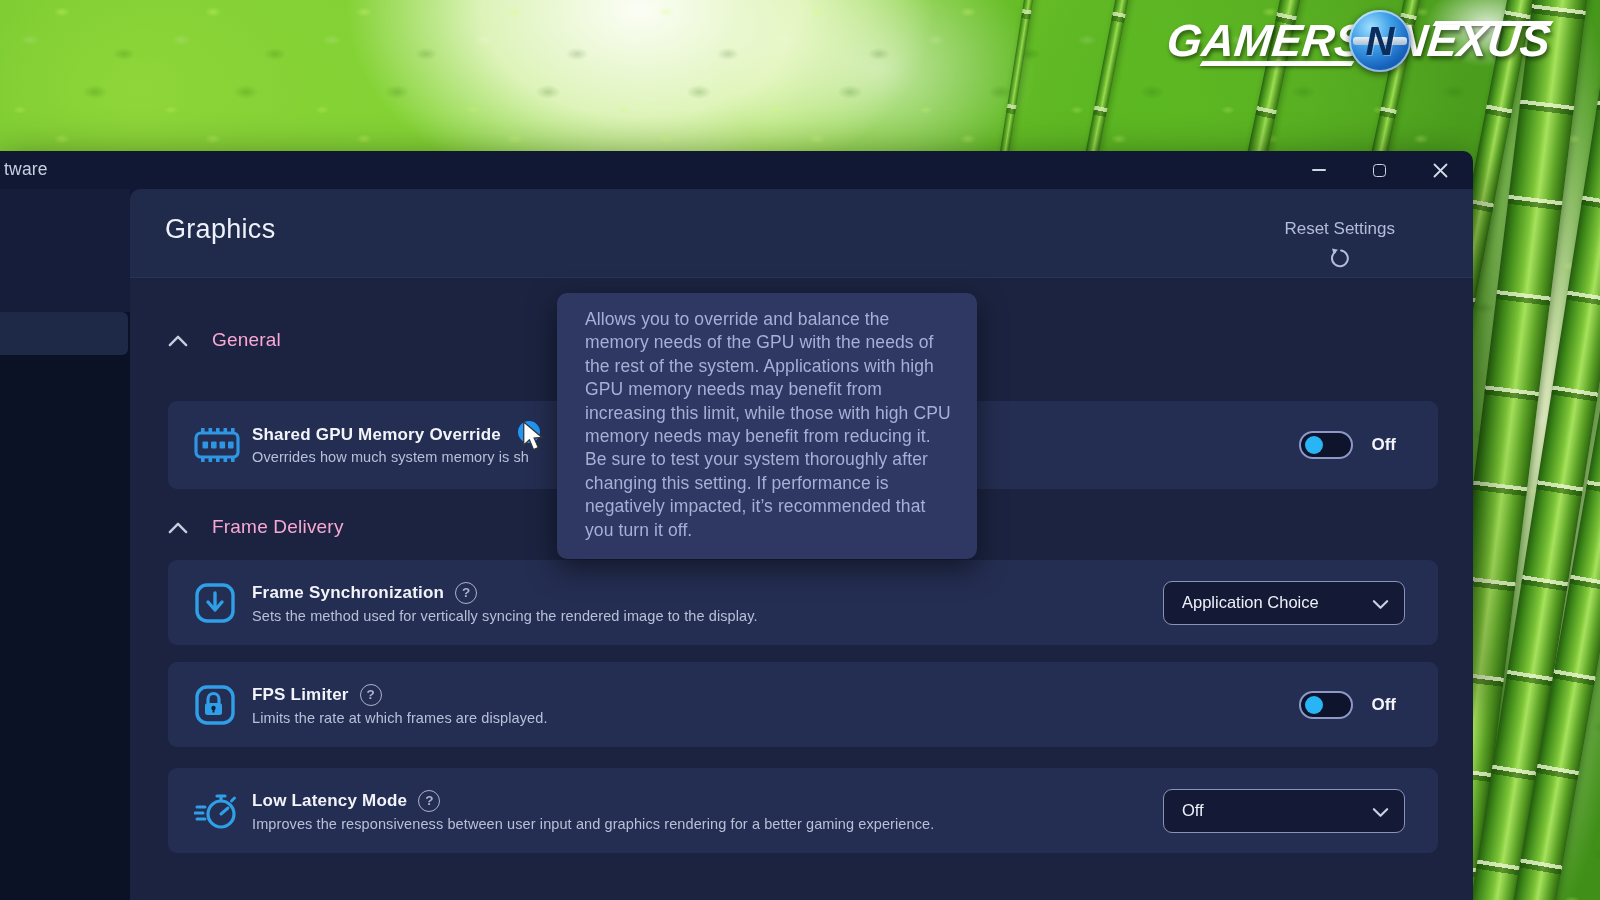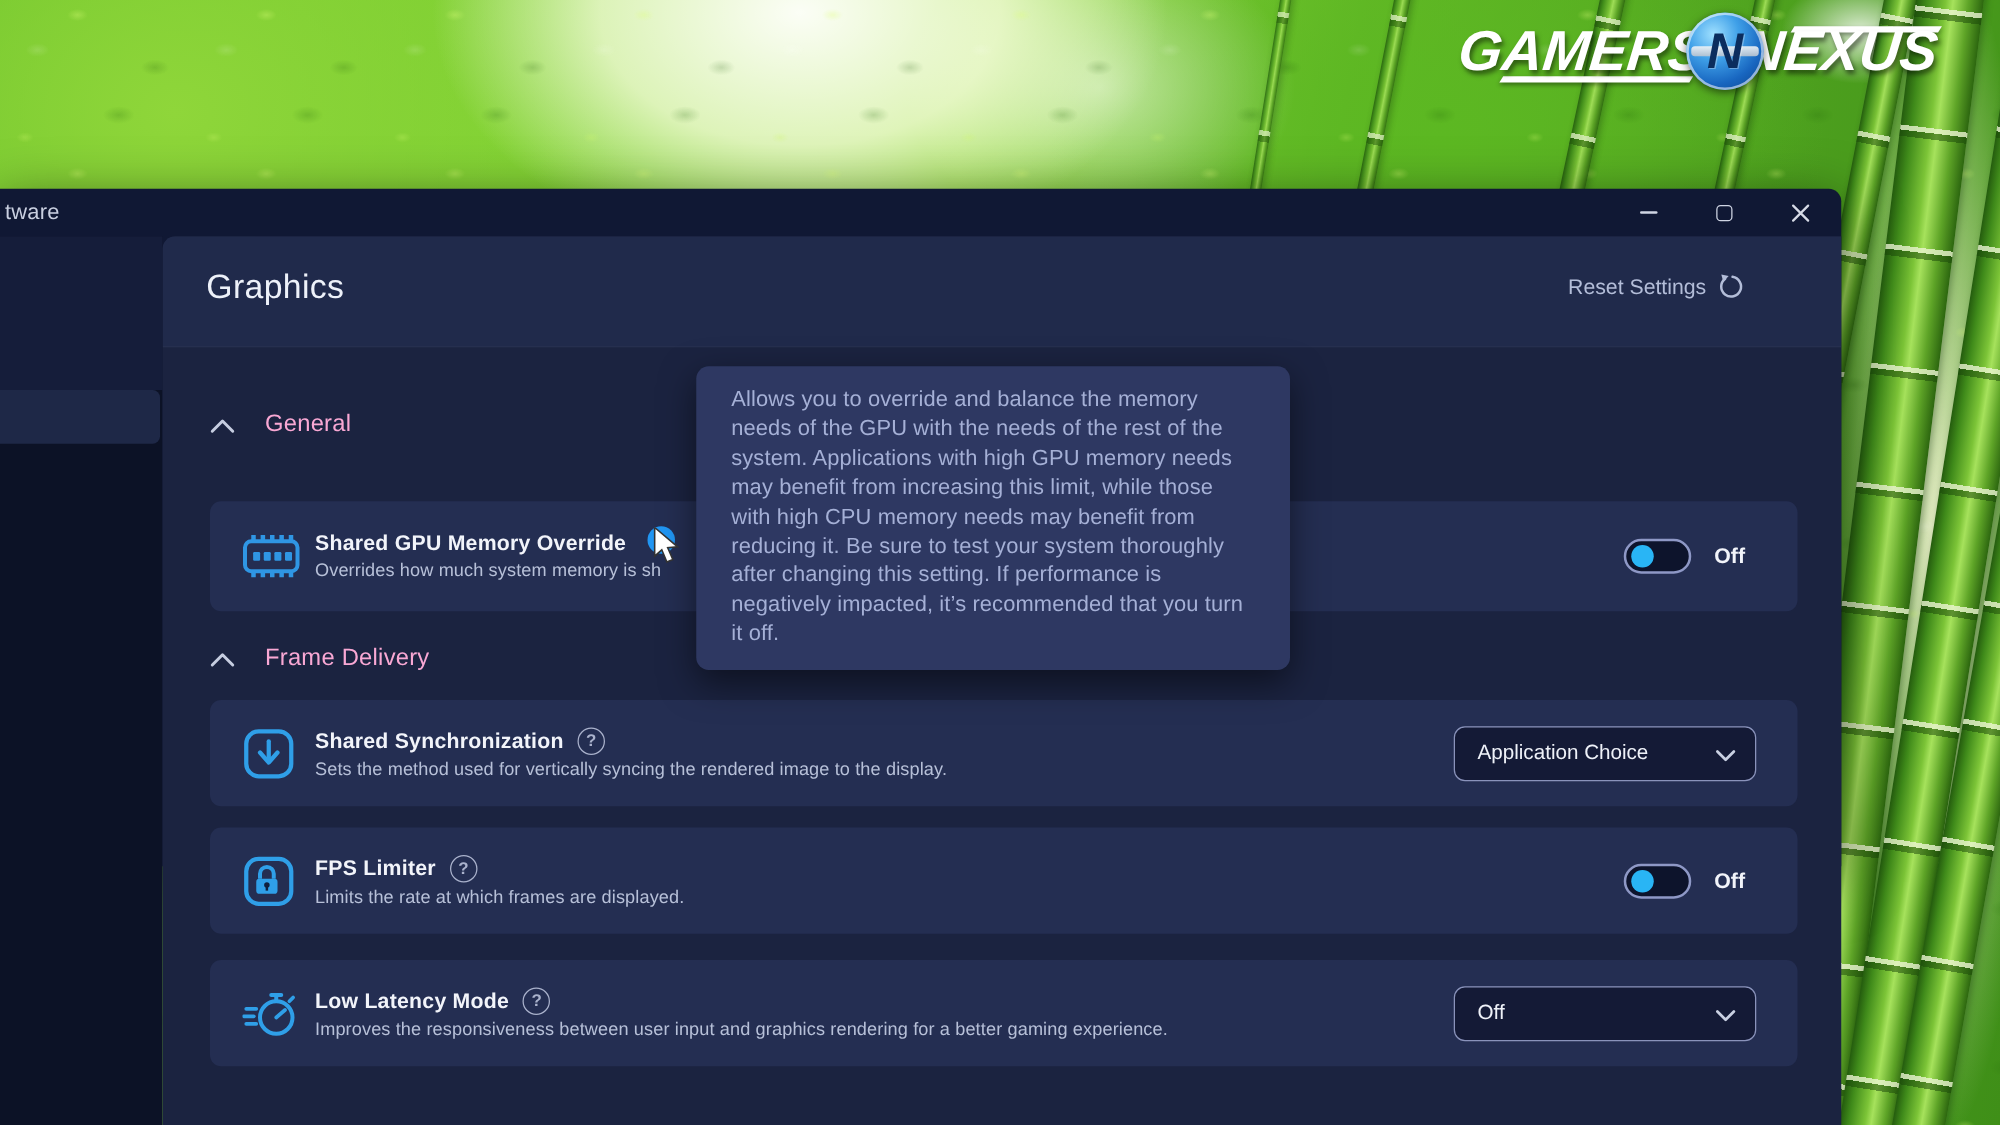--- a/index.html
+++ b/index.html
@@ -82,21 +82,21 @@
     background:#1e2847; border-radius:0 6px 6px 0; }
 
   .panel { position:absolute; left:130px; top:38px; width:1343px; height:711px;
     background:#1b2340; border-top-left-radius:10px; overflow:hidden; }
   .panel-header { position:absolute; left:0; top:0; width:100%; height:89px;
     background:#202a4b; border-top-left-radius:10px;
     border-bottom:1px solid rgba(255,255,255,.05); }
   .panel-title { position:absolute; left:35px; top:25px; font-size:27px; font-weight:500;
     color:#edf1f9; letter-spacing:.3px; }
   .reset { position:absolute; right:78px; top:30px; display:flex; align-items:center;
-    gap:9px; color:#b3bdd8; font-size:17px; cursor:default; }
+    gap:9px; color:#b3bdd8; font-size:17px; cursor:default;flex-direction:column; }
 
   .section-header { position:absolute; left:38px; height:22px; display:flex;
     align-items:center; gap:24px; }
   .sh-general { top:140px; } .sh-framedelivery { top:327px; }
   .section-label { font-size:19px; font-weight:500; color:#f9a8d4; letter-spacing:.2px; }
 
   .row { position:absolute; left:38px; width:1270px; background:#242e52; border-radius:9px; }
   .row1 { top:212px; height:88px; }
   .row2 { top:371px; height:85px; }
   .row3 { top:473px; height:85px; }
@@ -120,21 +120,21 @@
   .knob { position:absolute; left:4px; top:3px; width:18px; height:18px; border-radius:50%;
     background:#29b5f5; }
   .toggle-label { font-size:17px; font-weight:700; color:#f2f4fa; }
   .dropdown { position:relative; width:242px; height:44px; border-radius:9px;
     border:1.5px solid #8a93bb; background:#141a36; display:flex; align-items:center;
     padding:0 18px; cursor:default; }
   .dropdown-value { font-size:16.5px; font-weight:500; color:#eef1f8; }
   .dropdown .chev { position:absolute; right:15px; top:17px; }
 
   
-  .tooltip { position:absolute; left:557px; top:293px; width:475px; z-index:30;
+  .tooltip { position:absolute; left:557px; top:293px; width:420px; z-index:30;
     background:#2e3862; border-radius:10px; padding:15px 26px 17px 28px;
     box-shadow:0 10px 28px rgba(0,0,0,.5);
     font-size:17.5px; line-height:23.4px; color:#a5b0d6; letter-spacing:.1px; }
   .cursor { position:absolute; left:521px; top:422px; z-index:40; }
   .help-under-cursor { position:absolute; left:518px; top:421px; z-index:29; }
 </style>
 </head>
 <body>
 
 <div id="app">
@@ -245,21 +245,21 @@
       </div>
 
       <div class="row row2">
         <svg class="row-icon" width="42" height="42" viewBox="0 0 42 42">
           <rect x="3" y="3" width="36" height="36" rx="10" fill="none" stroke="#2f9fe8" stroke-width="3.4"></rect>
           <line x1="21" y1="11" x2="21" y2="26" stroke="#2f9fe8" stroke-width="3.4" stroke-linecap="round"></line>
           <polyline points="14,20 21,28 28,20" fill="none" stroke="#2f9fe8" stroke-width="3.4" stroke-linecap="round" stroke-linejoin="round"></polyline>
         </svg>
         <div class="row-text">
           <div class="row-title-line">
-            <span class="row-title">Shared Synchronization</span>
+            <span class="row-title">Frame Synchronization</span>
             <span class="help help-outline">?</span>
           </div>
           <div class="row-desc">Sets the method used for vertically syncing the rendered image to the display.</div>
         </div>
         <div class="row-control ctrl-drop">
           <div class="dropdown">
             <span class="dropdown-value">Application Choice</span>
             <svg class="chev" width="17" height="11" viewBox="0 0 18 11">
               <polyline points="2,2 9,9 16,2" fill="none" stroke="#c9d0e2" stroke-width="2.3" stroke-linecap="round" stroke-linejoin="round"></polyline>
             </svg>

